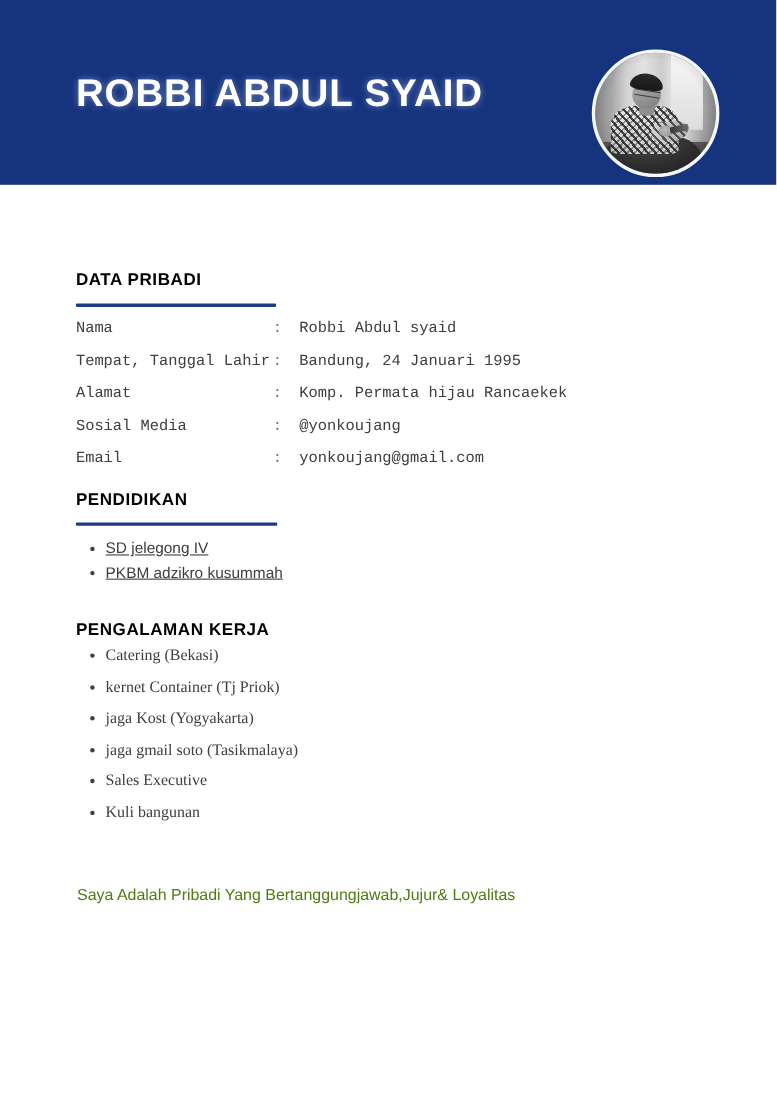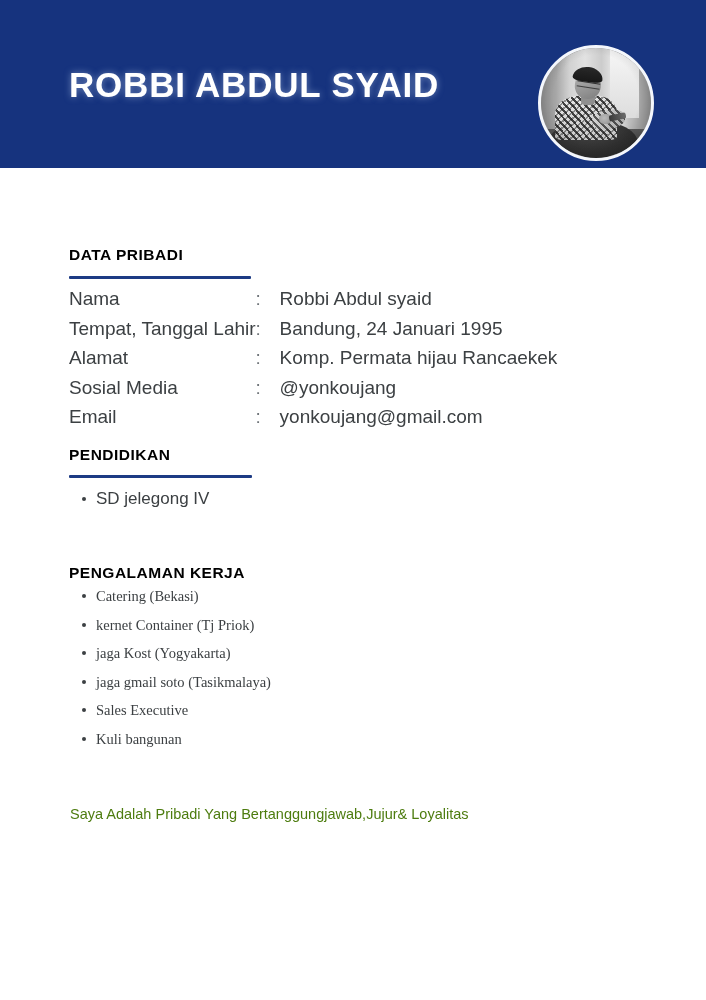--- a/index.html
+++ b/index.html
@@ -222,26 +222,27 @@
   }
 
   .data-table {
     position: absolute;
     left: 69px;
     top: 122px;
     width: 560px;
     border-collapse: collapse;
   }
   .data-table td {
-    font-size: 19px;
+    font-size: 14px;
     color: #3c4043;
     line-height: 18px;
     padding: 0 0 11.5px 0;
     vertical-align: top;
     white-space: nowrap;
+    font-family: Liberation Mono, monospace;
   }
   .data-table td.k { width: 179px; }
   .data-table td.c { width: 24px; color: #70757a; }
   .data-table td.v { color: #3c4043; }
 
   
   .sec-edu {
     position: absolute;
     left: 69px;
     top: 278px;
@@ -252,24 +253,25 @@
   }
 
   .edu-list {
     position: absolute;
     left: 96px;
     top: 320px;
     list-style: none;
   }
   .edu-list li {
     position: relative;
-    font-size: 17px;
+    font-size: 14px;
     color: #3c4043;
     line-height: 21.5px;
     white-space: nowrap;
+    text-decoration: underline;
   }
   .edu-list li::before {
     content: "";
     position: absolute;
     left: -14px;
     top: 9px;
     width: 4px;
     height: 4px;
     border-radius: 50%;
     background: #3c4043;
@@ -382,20 +384,21 @@
       </tbody>
     </table>
 
     <div class="sec-edu">
       <div class="section-head">PENDIDIKAN</div>
       <div class="rule"></div>
     </div>
 
     <ul class="edu-list">
       <li>SD jelegong IV</li>
+      <li>PKBM adzikro kusummah</li>
     </ul>
 
     <div class="sec-exp">
       <div class="section-head">PENGALAMAN KERJA</div>
     </div>
 
     <ul class="exp-list">
       <li>Catering (Bekasi)</li>
       <li>kernet Container (Tj Priok)</li>
       <li>jaga Kost (Yogyakarta)</li>

